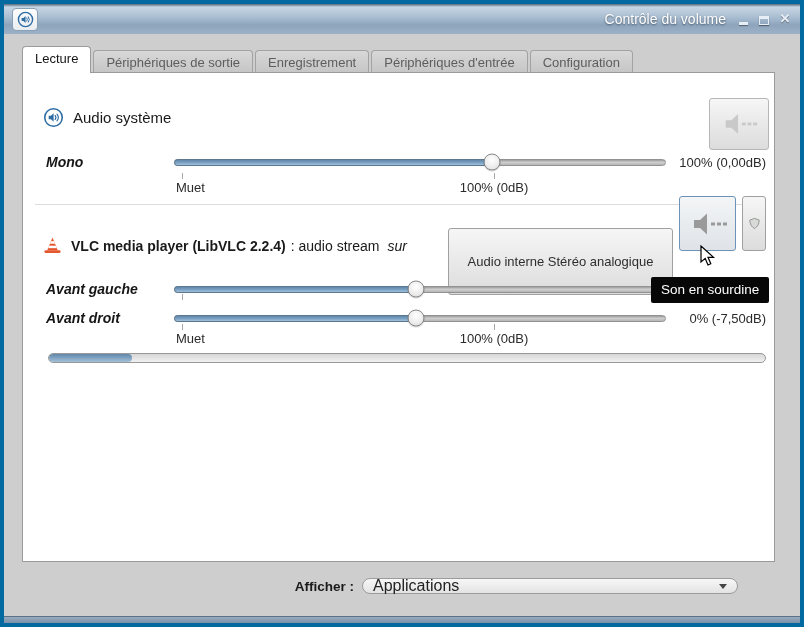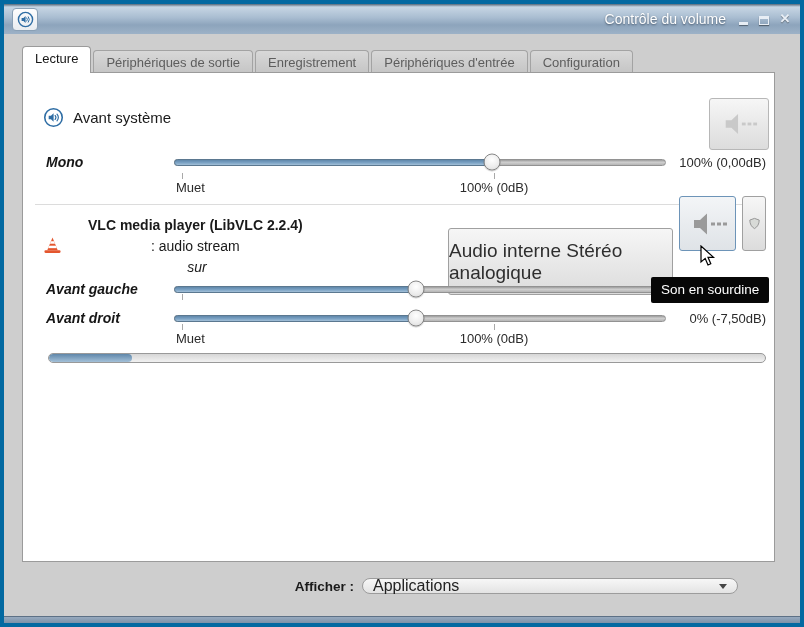--- a/index.html
+++ b/index.html
@@ -69,25 +69,25 @@
 
   .ticks { position:absolute; left:153px; width:490px; height:22px; }
   .tickmark { position:absolute; top:0; width:1px; height:6px; background:#a9a9a9; }
   .ticklabel { position:absolute; top:7px; color:#2b2b2b; font-size:13px; white-space:nowrap; }
   .ticklabel.centered { transform:translateX(-50%); }
 
   .separator { position:absolute; top:131px; left:12px; right:12px; height:1px; background:#dcdcdc; }
 
   .vlc-row { position:absolute; top:145px; left:20px; width:723px; height:55px;
              display:flex; align-items:center; }
-  .vlc-text { display:flex; align-items:center; gap:5px; margin-left:26px; font-size:14px; white-space:nowrap;flex-direction:column; }
+  .vlc-text { display:flex; align-items:center; gap:5px; margin-left:9px; font-size:14px; white-space:nowrap; }
   .vlc-title { font-weight:bold; }
   .vlc-sur { font-style:italic; margin-left:3px; }
   .vlc-buttons { margin-left:auto; display:flex; gap:6px; }
-  .device-btn { width:225px; height:67px; font-size:19px; color:#2e2e2e;margin-top:32px; }
+  .device-btn { width:225px; height:67px; font-size:13px; color:#2e2e2e;margin-top:32px; }
 
   .meter { position:absolute; top:280px; left:25px; width:718px; height:10px; border:1px solid #999;
            border-radius:5px; background:linear-gradient(#d6d6d6,#f1f1f1); overflow:hidden; }
   .meter-fill { height:100%; border-radius:5px;
                 background:linear-gradient(var(--slider_fill_dark),var(--slider_fill_light)); }
 
   .tooltip { position:absolute; top:204px; left:628px; background:var(--tooltip_bg); color:#ffffff;
              font-size:13.5px; padding:5px 10px 6px; border-radius:2px; z-index:6; white-space:nowrap; }
 
   .cursor { position:absolute; top:172px; left:677px; z-index:7; }
@@ -141,21 +141,21 @@
     </div>
 
     <div class="page">
 
       <div class="sons-row">
         <svg width="21" height="21" viewBox="0 0 24 24">
           <circle cx="12" cy="12" r="10" fill="none" stroke="#2e6da4" stroke-width="1.8"></circle>
           <path d="M6.5 10v4h2.6l3 2.8V7.2l-3 2.8z" fill="#2e6da4"></path>
           <path d="M13.8 9.7a3.5 3.5 0 0 1 0 4.6 M16 8.2a6 6 0 0 1 0 7.6" fill="none" stroke="#2e6da4" stroke-width="1.3" stroke-linecap="round"></path>
         </svg>
-        <span class="sons-label">Avant système</span>
+        <span class="sons-label">Audio système</span>
       </div>
 
       <div class="btn mute-top">
         <svg width="38" height="30" viewBox="0 0 40 30">
           <path d="M6 11v8h6l7 6.5V4.5L12 11z" fill="currentColor"></path>
           <rect x="23" y="13.5" width="4" height="3" fill="currentColor"></rect>
           <rect x="29" y="13.5" width="4" height="3" fill="currentColor"></rect>
           <rect x="35" y="13.5" width="4" height="3" fill="currentColor"></rect>
         </svg>
       </div>

